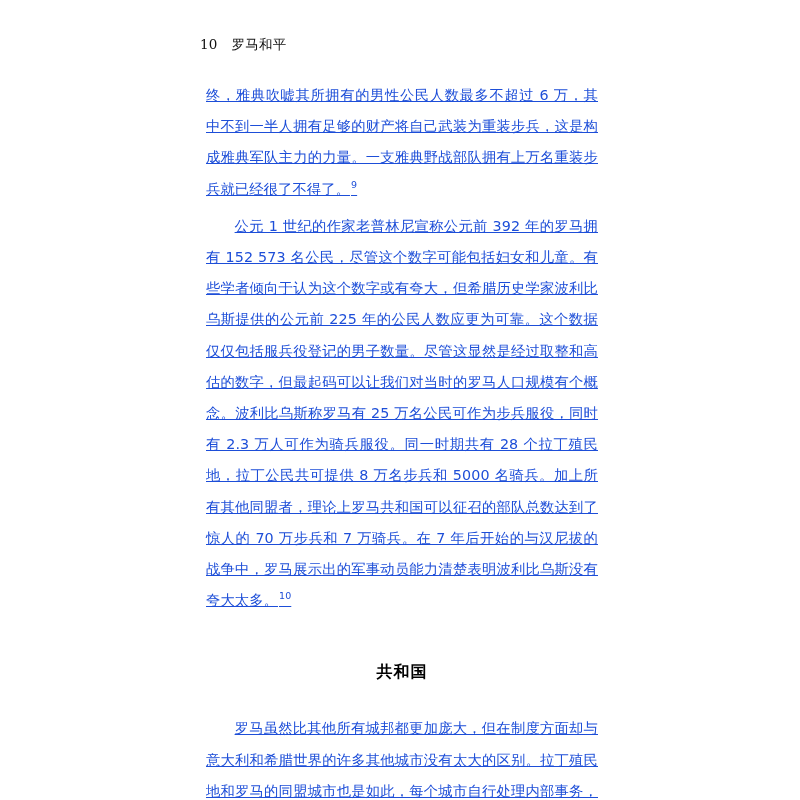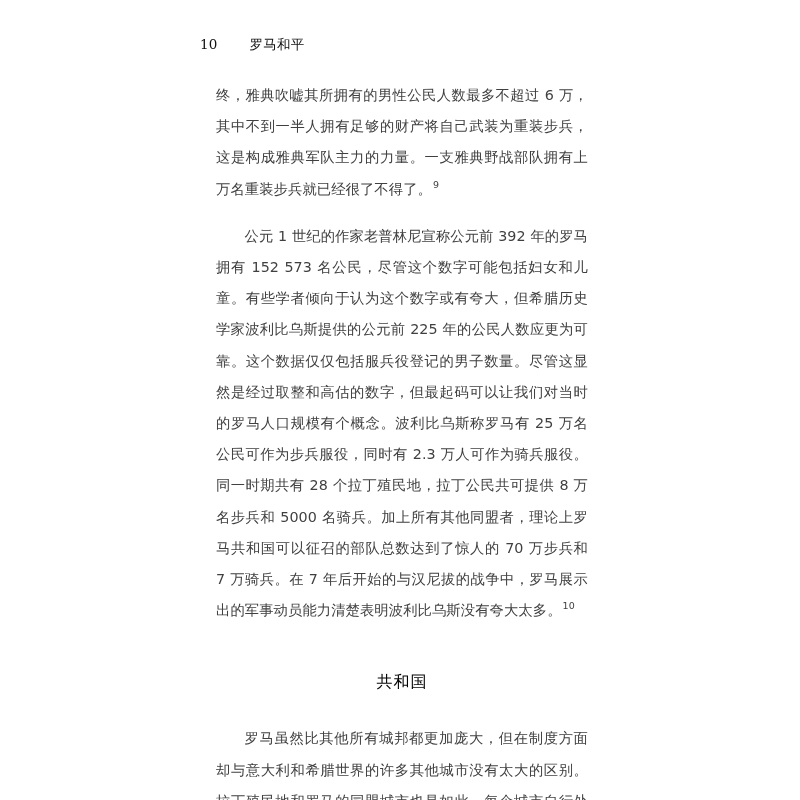--- a/index.html
+++ b/index.html
@@ -35,48 +35,48 @@
     padding-top: 36px;
     color: #111111;
   }
   .running-head .folio {
     margin-right: 14px;
     font-family: "DejaVu Serif", "Liberation Serif", serif;
   }
   .running-head .head-title {
     font-family: "DejaVu Sans", "Liberation Sans", sans-serif;
     font-size: 13.5px;
-    margin-left: 18px;
   }
   .body-block {
     margin-top: 26px;
   }
   p.para {
-    margin: 16px;
+    margin: 6px;
     font-size: 14.3px;
     line-height: 31.2px;
     text-align: justify;
     text-justify: inter-ideograph;
     font-family: "DejaVu Sans", "Liberation Sans", sans-serif;
     letter-spacing: 0.1px;
-    color: #404040;
+    color: #1d4ed8;
+    text-decoration: underline;
   }
   p.indent {
     text-indent: 2em;
   }
   sup.note {
     font-size: 9.5px;
     vertical-align: super;
     line-height: 0;
     padding-left: 1px;
   }
   h2.section-title {
     font-family: "DejaVu Sans", "Liberation Sans", sans-serif;
     font-size: 16px;
-    font-weight: normal;
+    font-weight: bold;
     text-align: center;
     margin: 46px 0 30px 0;
     letter-spacing: 1px;
     color: #000000;
   }
 </style>
 </head>
 <body>
 
 <div class="page">

